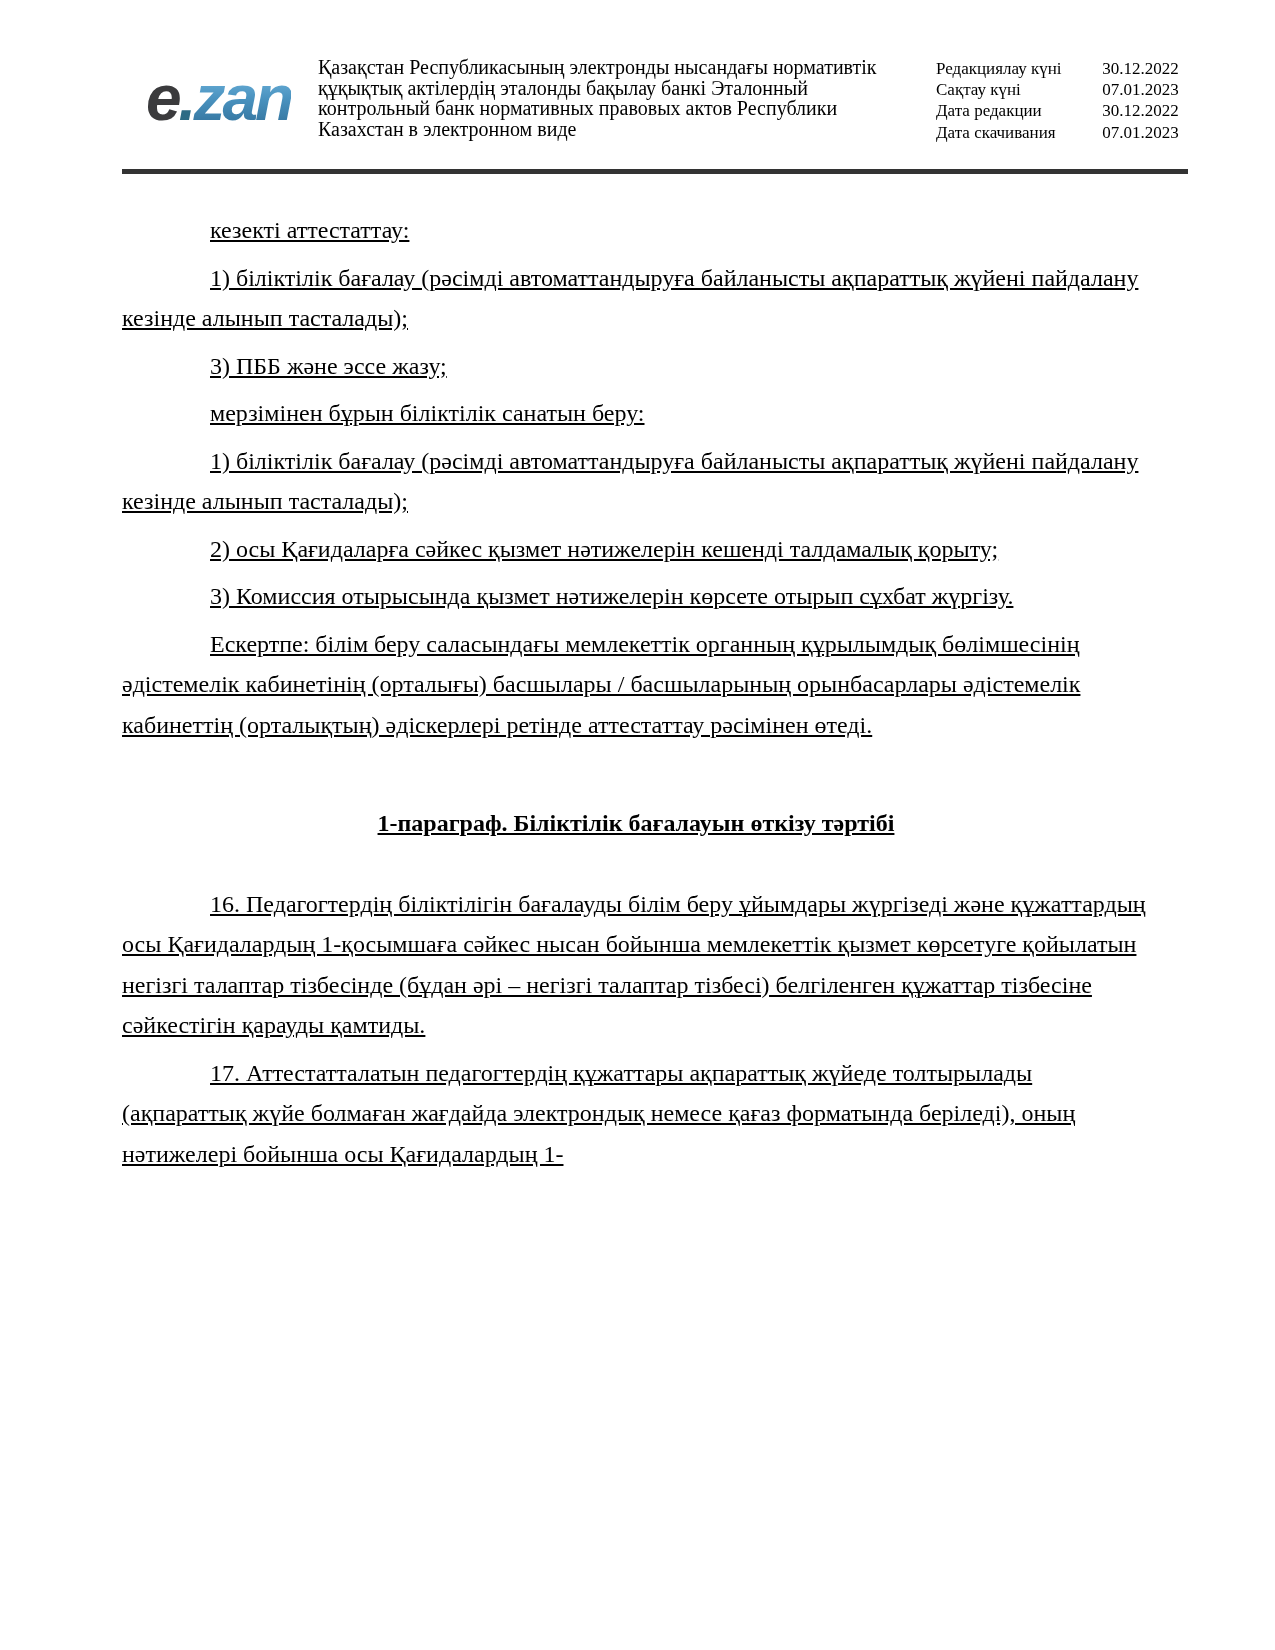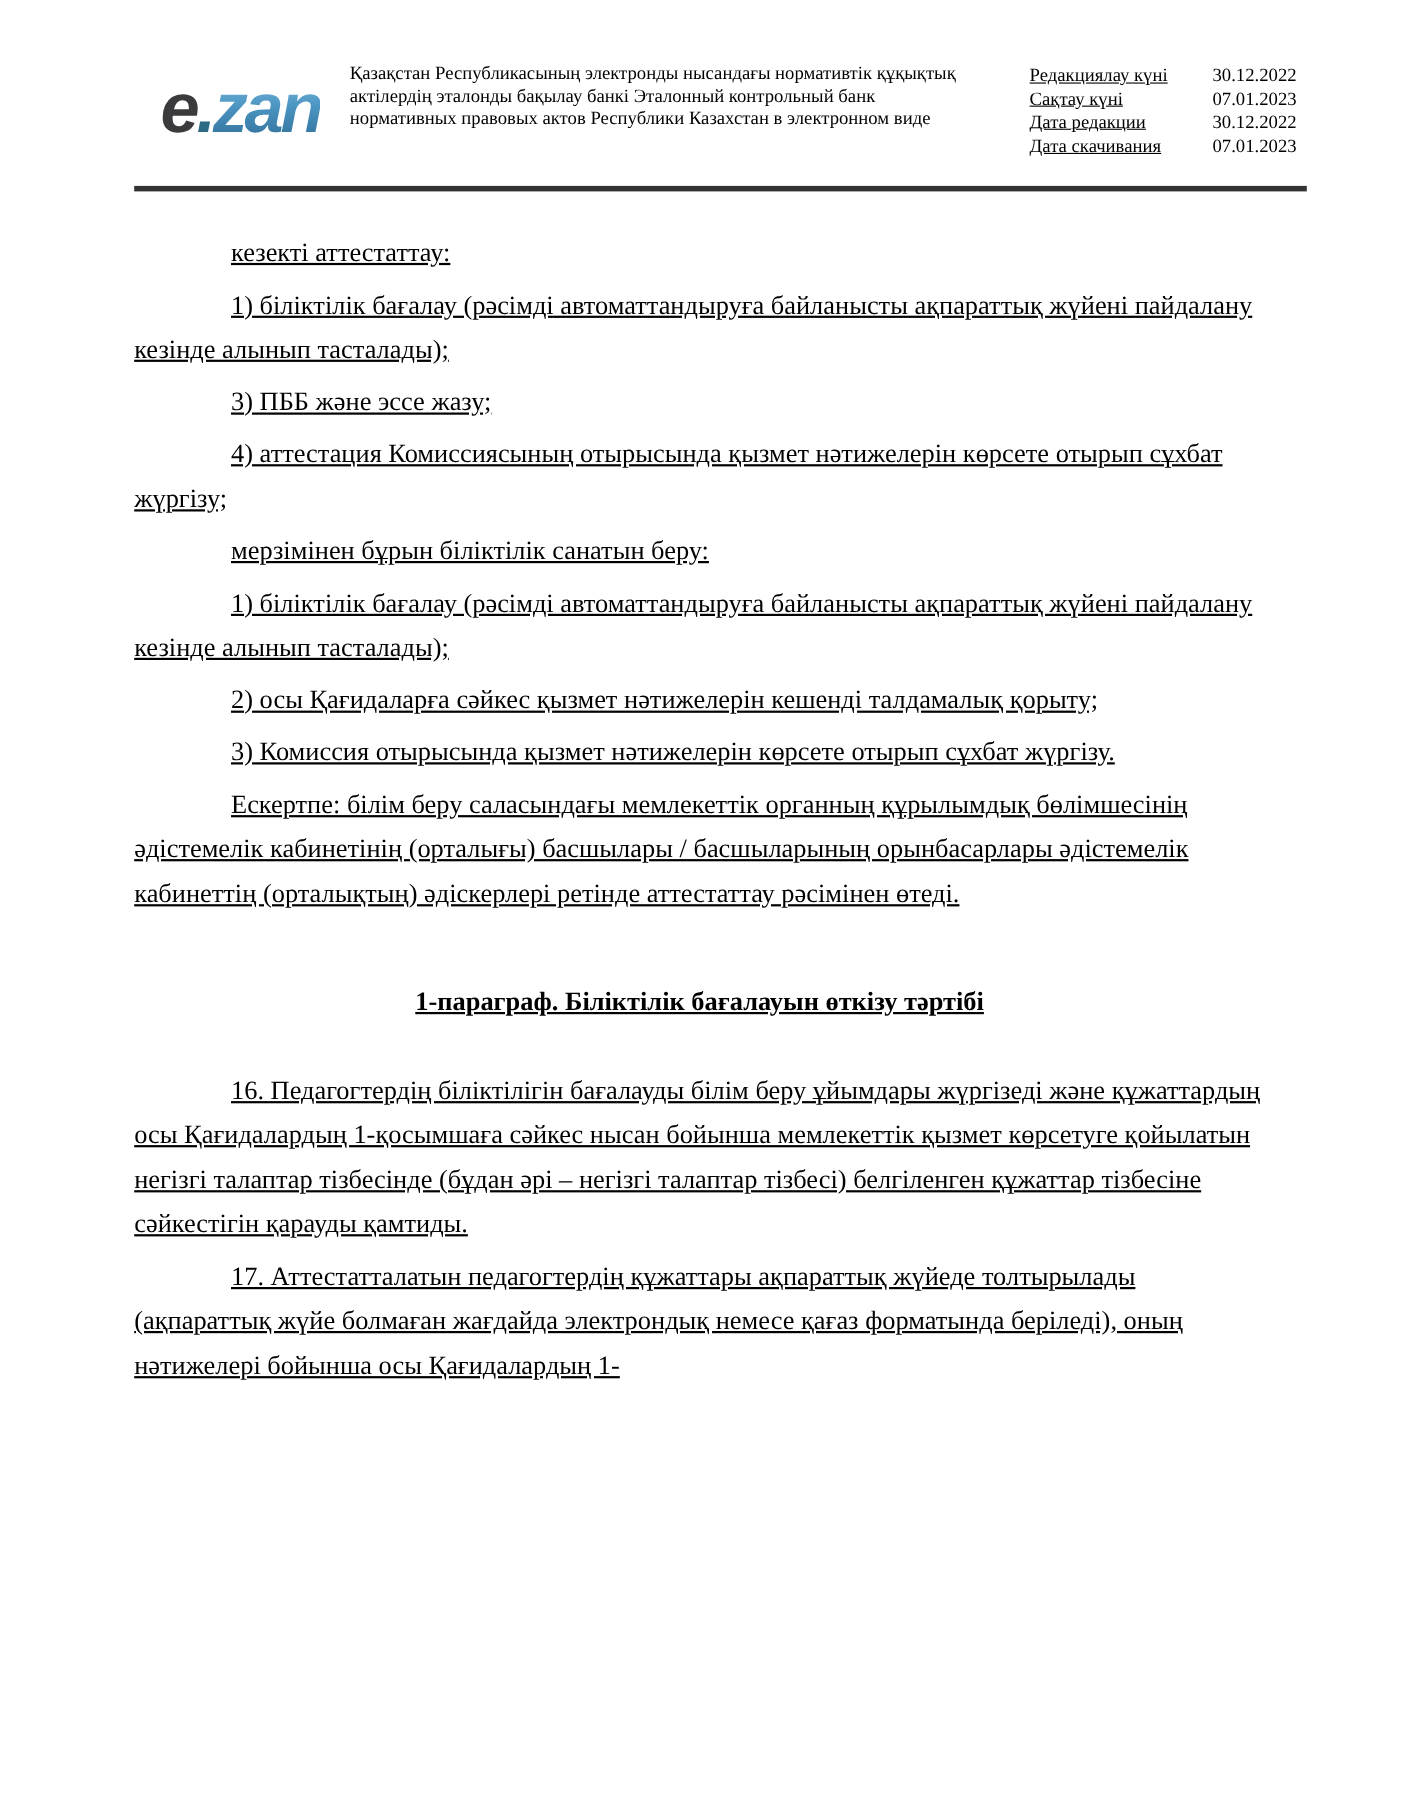--- a/index.html
+++ b/index.html
@@ -36,37 +36,36 @@
     -webkit-background-clip: text;
     background-clip: text;
     color: transparent;
   }
 
   .bank-title {
     position: absolute;
     left: 318px;
     top: 57px;
     width: 566px;
-    font-size: 17px;
+    font-size: 20px;
     line-height: 20.6px;
   }
 
   .meta {
     position: absolute;
     left: 936px;
     top: 58px;
     font-size: 17px;
     line-height: 21.2px;
     white-space: nowrap;
   }
   .meta-row { display: block; }
   .meta-label {
     display: inline-block;
     width: 162px;
-    text-decoration: underline;
   }
   .meta-value { display: inline-block; }
 
   .header-rule {
     position: absolute;
     left: 122px;
     top: 169px;
     width: 1066px;
     height: 5px;
     background: #333333;
@@ -131,21 +130,20 @@
       </div>
     </div>
 
     <div class="header-rule"></div>
   </div>
 
   <div class="content">
     <p class="para">кезекті аттестаттау:</p>
     <p class="para">1) біліктілік бағалау (рәсімді автоматтандыруға байланысты ақпараттық жүйені пайдалану кезінде алынып тасталады);</p>
     <p class="para">3) ПББ және эссе жазу;</p>
-    <p class="para">4) аттестация Комиссиясының отырысында қызмет нәтижелерін көрсете отырып сұхбат жүргізу;</p>
     <p class="para">мерзімінен бұрын біліктілік санатын беру:</p>
     <p class="para">1) біліктілік бағалау (рәсімді автоматтандыруға байланысты ақпараттық жүйені пайдалану кезінде алынып тасталады);</p>
     <p class="para">2) осы Қағидаларға сәйкес қызмет нәтижелерін кешенді талдамалық қорыту;</p>
     <p class="para">3) Комиссия отырысында қызмет нәтижелерін көрсете отырып сұхбат жүргізу.</p>
     <p class="para">Ескертпе: білім беру саласындағы мемлекеттік органның құрылымдық бөлімшесінің әдістемелік кабинетінің (орталығы) басшылары / басшыларының орынбасарлары әдістемелік кабинеттің (орталықтың) әдіскерлері ретінде аттестаттау рәсімінен өтеді.</p>
     <p class="heading">1-параграф. Біліктілік бағалауын өткізу тәртібі</p>
     <p class="para">16. Педагогтердің біліктілігін бағалауды білім беру ұйымдары жүргізеді және құжаттардың осы Қағидалардың 1-қосымшаға сәйкес нысан бойынша мемлекеттік қызмет көрсетуге қойылатын негізгі талаптар тізбесінде (бұдан әрі – негізгі талаптар тізбесі) белгіленген құжаттар тізбесіне сәйкестігін қарауды қамтиды.</p>
     <p class="para">17. Аттестатталатын педагогтердің құжаттары ақпараттық жүйеде толтырылады (ақпараттық жүйе болмаған жағдайда электрондық немесе қағаз форматында беріледі), оның нәтижелері бойынша осы Қағидалардың 1-</p>
   </div>
 

